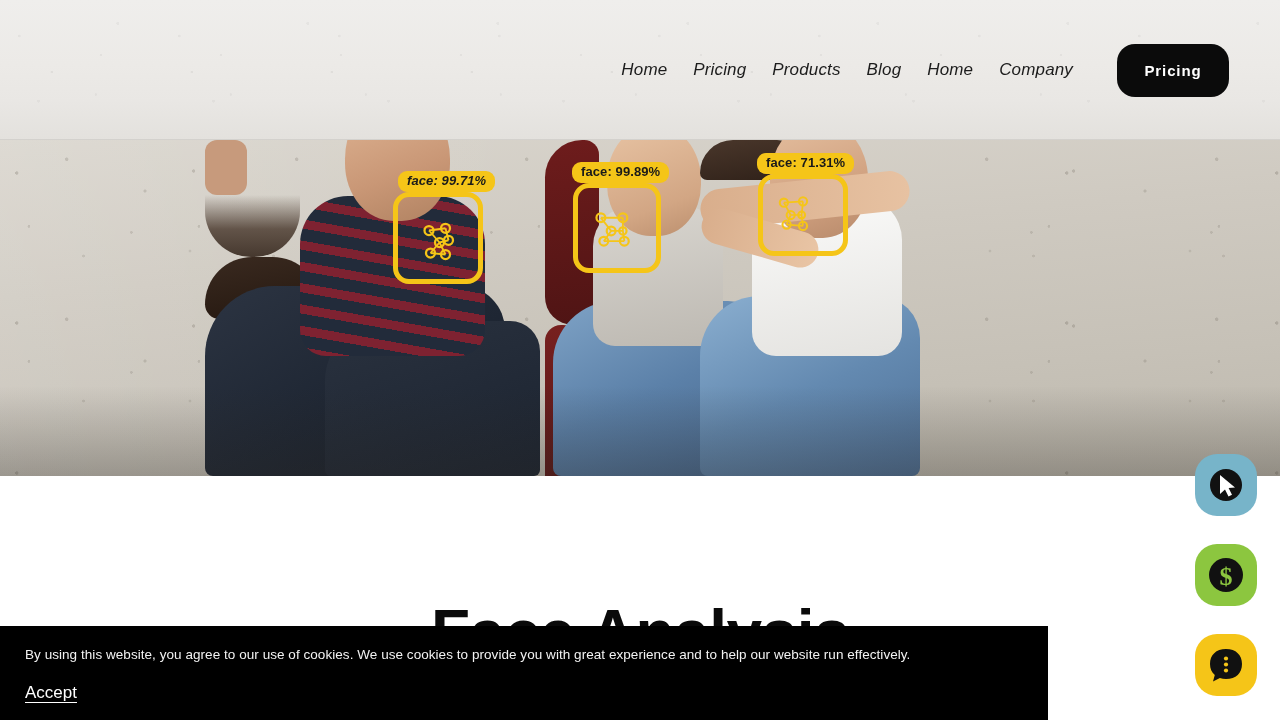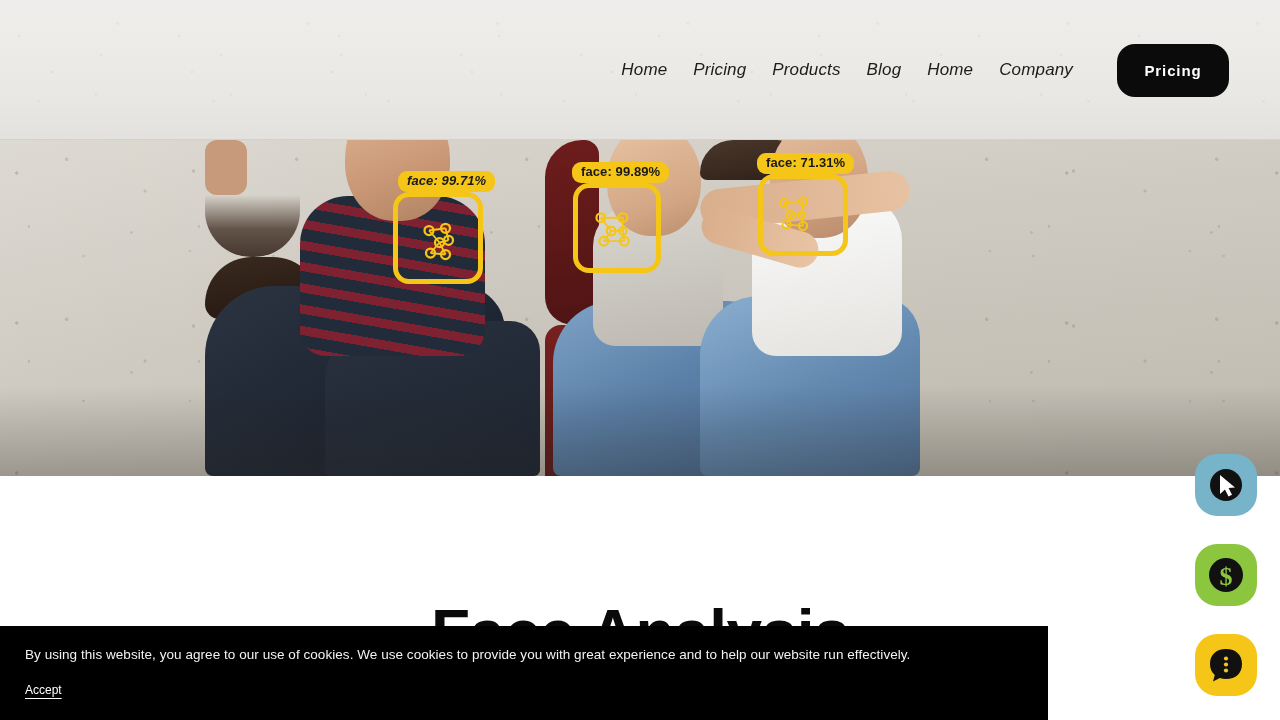--- a/index.html
+++ b/index.html
@@ -218,21 +218,21 @@
   #cookie-banner {
     position:absolute; left:0; top:626px; width:1048px; height:94px;
     background:#000000; z-index:90;
   }
   #cookie-text {
     position:absolute; left:25px; top:19px; width:1130px;
     color:#f2f2f2; font-size:13.5px; line-height:1.45; letter-spacing:.05px;
   }
   #cookie-accept {
     position:absolute; left:25px; top:57px;
-    color:#ffffff; font-size:12px; text-decoration:underline;
+    color:#ffffff; font-size:17px; text-decoration:underline;
     text-underline-offset:4px; cursor:pointer; background:none; border:none;
     font-family:"Liberation Sans", sans-serif; padding:0;
   }
 </style>
 </head>
 <body>
 
 <div id="page">
 
   <header id="header">

